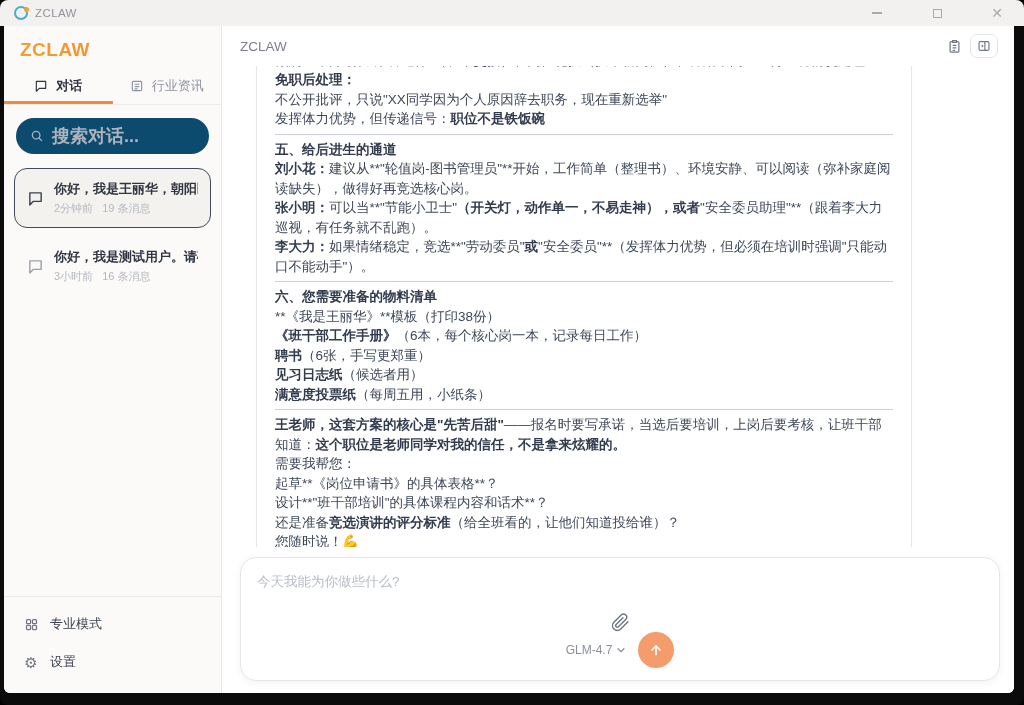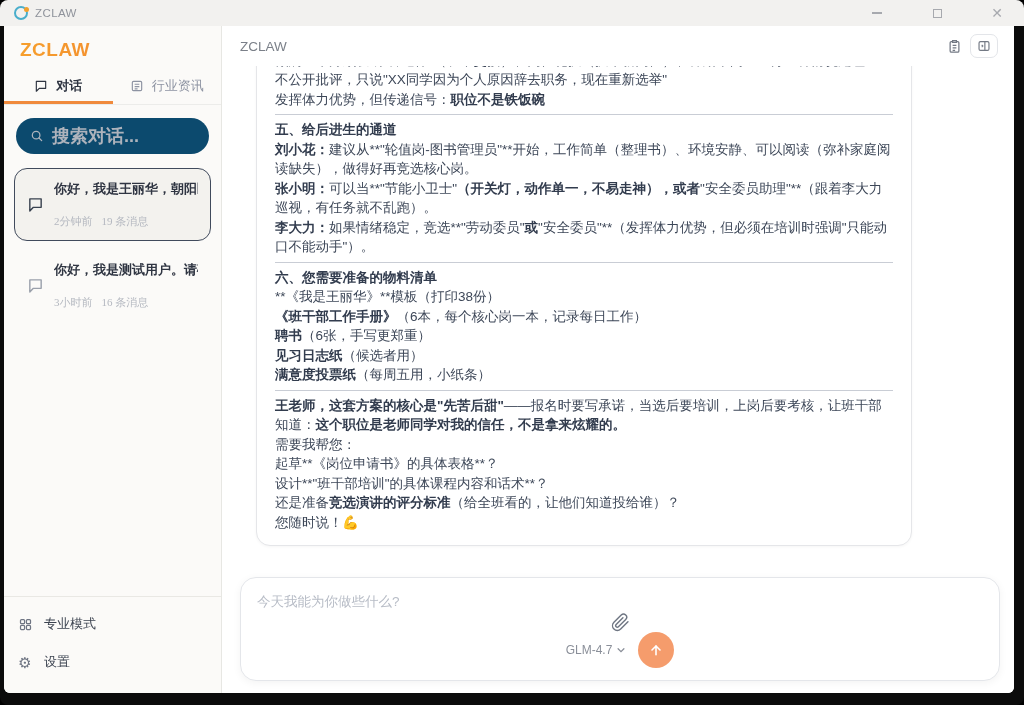--- a/index.html
+++ b/index.html
@@ -36,25 +36,25 @@
   .search svg { width:14px; height:14px; flex:none; }
   .convs { padding:8px 10px; display:flex; flex-direction:column; gap:8px; }
   .conv { display:flex; align-items:center; gap:10px; padding:11px 12px; border-radius:13px;
     border:1.5px solid transparent; cursor:pointer; }
   .conv.sel { border-color:#414b5d; background:#f3f2ee; }
   .cicon { flex:none; width:17px; height:17px; color:#9aa0ab; }
   .conv.sel .cicon { color:#39424f; }
   .cicon svg { width:17px; height:17px; }
   .cbody { min-width:0; }
   .ctitle { font-size:13px; font-weight:bold; color:#2f3542; white-space:nowrap; overflow:hidden; }
-  .cmeta { margin-top:16px; font-size:11px; color:#b4b8c0;font-family:Liberation Serif, serif; }
+  .cmeta { margin-top:3px; font-size:11px; color:#b4b8c0; }
   .cmeta .n { margin-left:9px; }
   .side-spacer { flex:1; }
   .side-bottom { border-top:1px solid #e9e8e4; padding:8px 0 12px; }
-  .side-item { display:flex; align-items:center; gap:11px; padding:10px 13px; font-size:13px; color:#3c4350; cursor:pointer; }
+  .side-item { display:flex; align-items:center; gap:11px; padding:10px 19px; font-size:13px; color:#3c4350; cursor:pointer; }
   .side-item .si { width:16px; height:16px; color:#6f7583; display:flex; align-items:center; justify-content:center; }
   .side-item .si svg { width:15px; height:15px; }
   .gear-glyph { font-size:15px; line-height:1; color:#6f7583; }
 
   
   .main { flex:1; display:flex; flex-direction:column; min-width:0; background:#fff; }
   .mheader { height:40px; flex:none; display:flex; align-items:center; justify-content:space-between; padding:0 16px 0 18px; }
   .mtitle { font-size:13.5px; color:#7b8089; }
   .hdr-icons { display:flex; align-items:center; gap:8px; }
   .hicon { color:#737984; display:flex; align-items:center; }
@@ -65,21 +65,21 @@
 
   .chat-scroll { flex:1; overflow:hidden; padding:0 0 0 34px; }
   .msg-card { width:656px; margin-top:-14px; background:#fff; border:1px solid #e5e6e9; border-radius:14px;
     box-shadow:0 1px 3px rgba(0,0,0,.04); padding:8px 18px 13px; color:#3d4758; font-size:13.5px; line-height:19.5px; }
   .msg-card p { margin:0; }
   .msg-card b { font-weight:bold; color:#323c4e; }
   .clipped { height:9px; overflow:hidden; }
   .clipped .inner { display:block; margin-top:-10px; }
   .mhr { border-top:1px solid #c9cdd5; margin:5px 0; }
 
-  .composer { flex:none; margin:10px 14px 12px 18px; height:104px; border:1px solid #e4e6ea; border-radius:16px;
+  .composer { flex:none; margin:10px 14px 12px 18px; height:124px; border:1px solid #e4e6ea; border-radius:16px;
     background:#fff; box-shadow:0 2px 8px rgba(0,0,0,.05); display:flex; flex-direction:column; padding:15px 16px 12px; }
   .cph { font-size:13.5px; color:#b7bcc6; }
   .cbar { margin-top:auto; display:flex; align-items:center; justify-content:space-between;flex-direction:column; }
   .attach { color:#6f7683; display:flex; cursor:pointer; }
   .attach svg { width:19px; height:19px; }
   .cright { display:flex; align-items:center; gap:12px; }
   .model { display:flex; align-items:center; gap:4px; font-size:12px; color:#8a8f99; cursor:pointer; }
   .model svg { width:10px; height:10px; }
   .send { width:36px; height:36px; border-radius:50%; border:none; background:#f59c6c; color:#fff;
     display:flex; align-items:center; justify-content:center; cursor:pointer; }
@@ -204,20 +204,21 @@
               </svg>
           </span>
         </div>
       </header>
 
       <div class="chat-scroll">
         <div class="msg-card" id="msgCard">
             <p class="clipped">
               <span class="inner"><span>做满一个月颁发"荣誉退休"（和平交接）、岗位轮换（换个新岗位）、弹劾下岗——分三种情况处理</span></span>
             </p>
+            <p><span class="inner"><b>免职后处理：</b></span></p>
             <p><span class="inner"><span>不公开批评，只说"XX同学因为个人原因辞去职务，现在重新选举"</span></span></p>
             <p><span class="inner"><span>发挥体力优势，但传递信号：</span><b>职位不是铁饭碗</b></span></p>
             <div class="mhr"></div>
             <p><span class="inner"><b>五、给后进生的通道</b></span></p>
             <p><span class="inner"><b>刘小花：</b><span>建议从**"轮值岗-图书管理员"**开始，工作简单（整理书）、环境安静、可以阅读（弥补家庭阅读缺失），做得好再竞选核心岗。</span></span></p>
             <p><span class="inner"><b>张小明：</b><span>可以当**"节能小卫士"</span><b>（开关灯，动作单一，不易走神），或者</b><span>"安全委员助理"**（跟着李大力巡视，有任务就不乱跑）。</span></span></p>
             <p><span class="inner"><b>李大力：</b><span>如果情绪稳定，竞选**"劳动委员"</span><b>或</b><span>"安全委员"**（发挥体力优势，但必须在培训时强调"只能动口不能动手"）。</span></span></p>
             <div class="mhr"></div>
             <p><span class="inner"><b>六、您需要准备的物料清单</b></span></p>
             <p><span class="inner"><span>**《我是王丽华》**模板（打印38份）</span></span></p>

